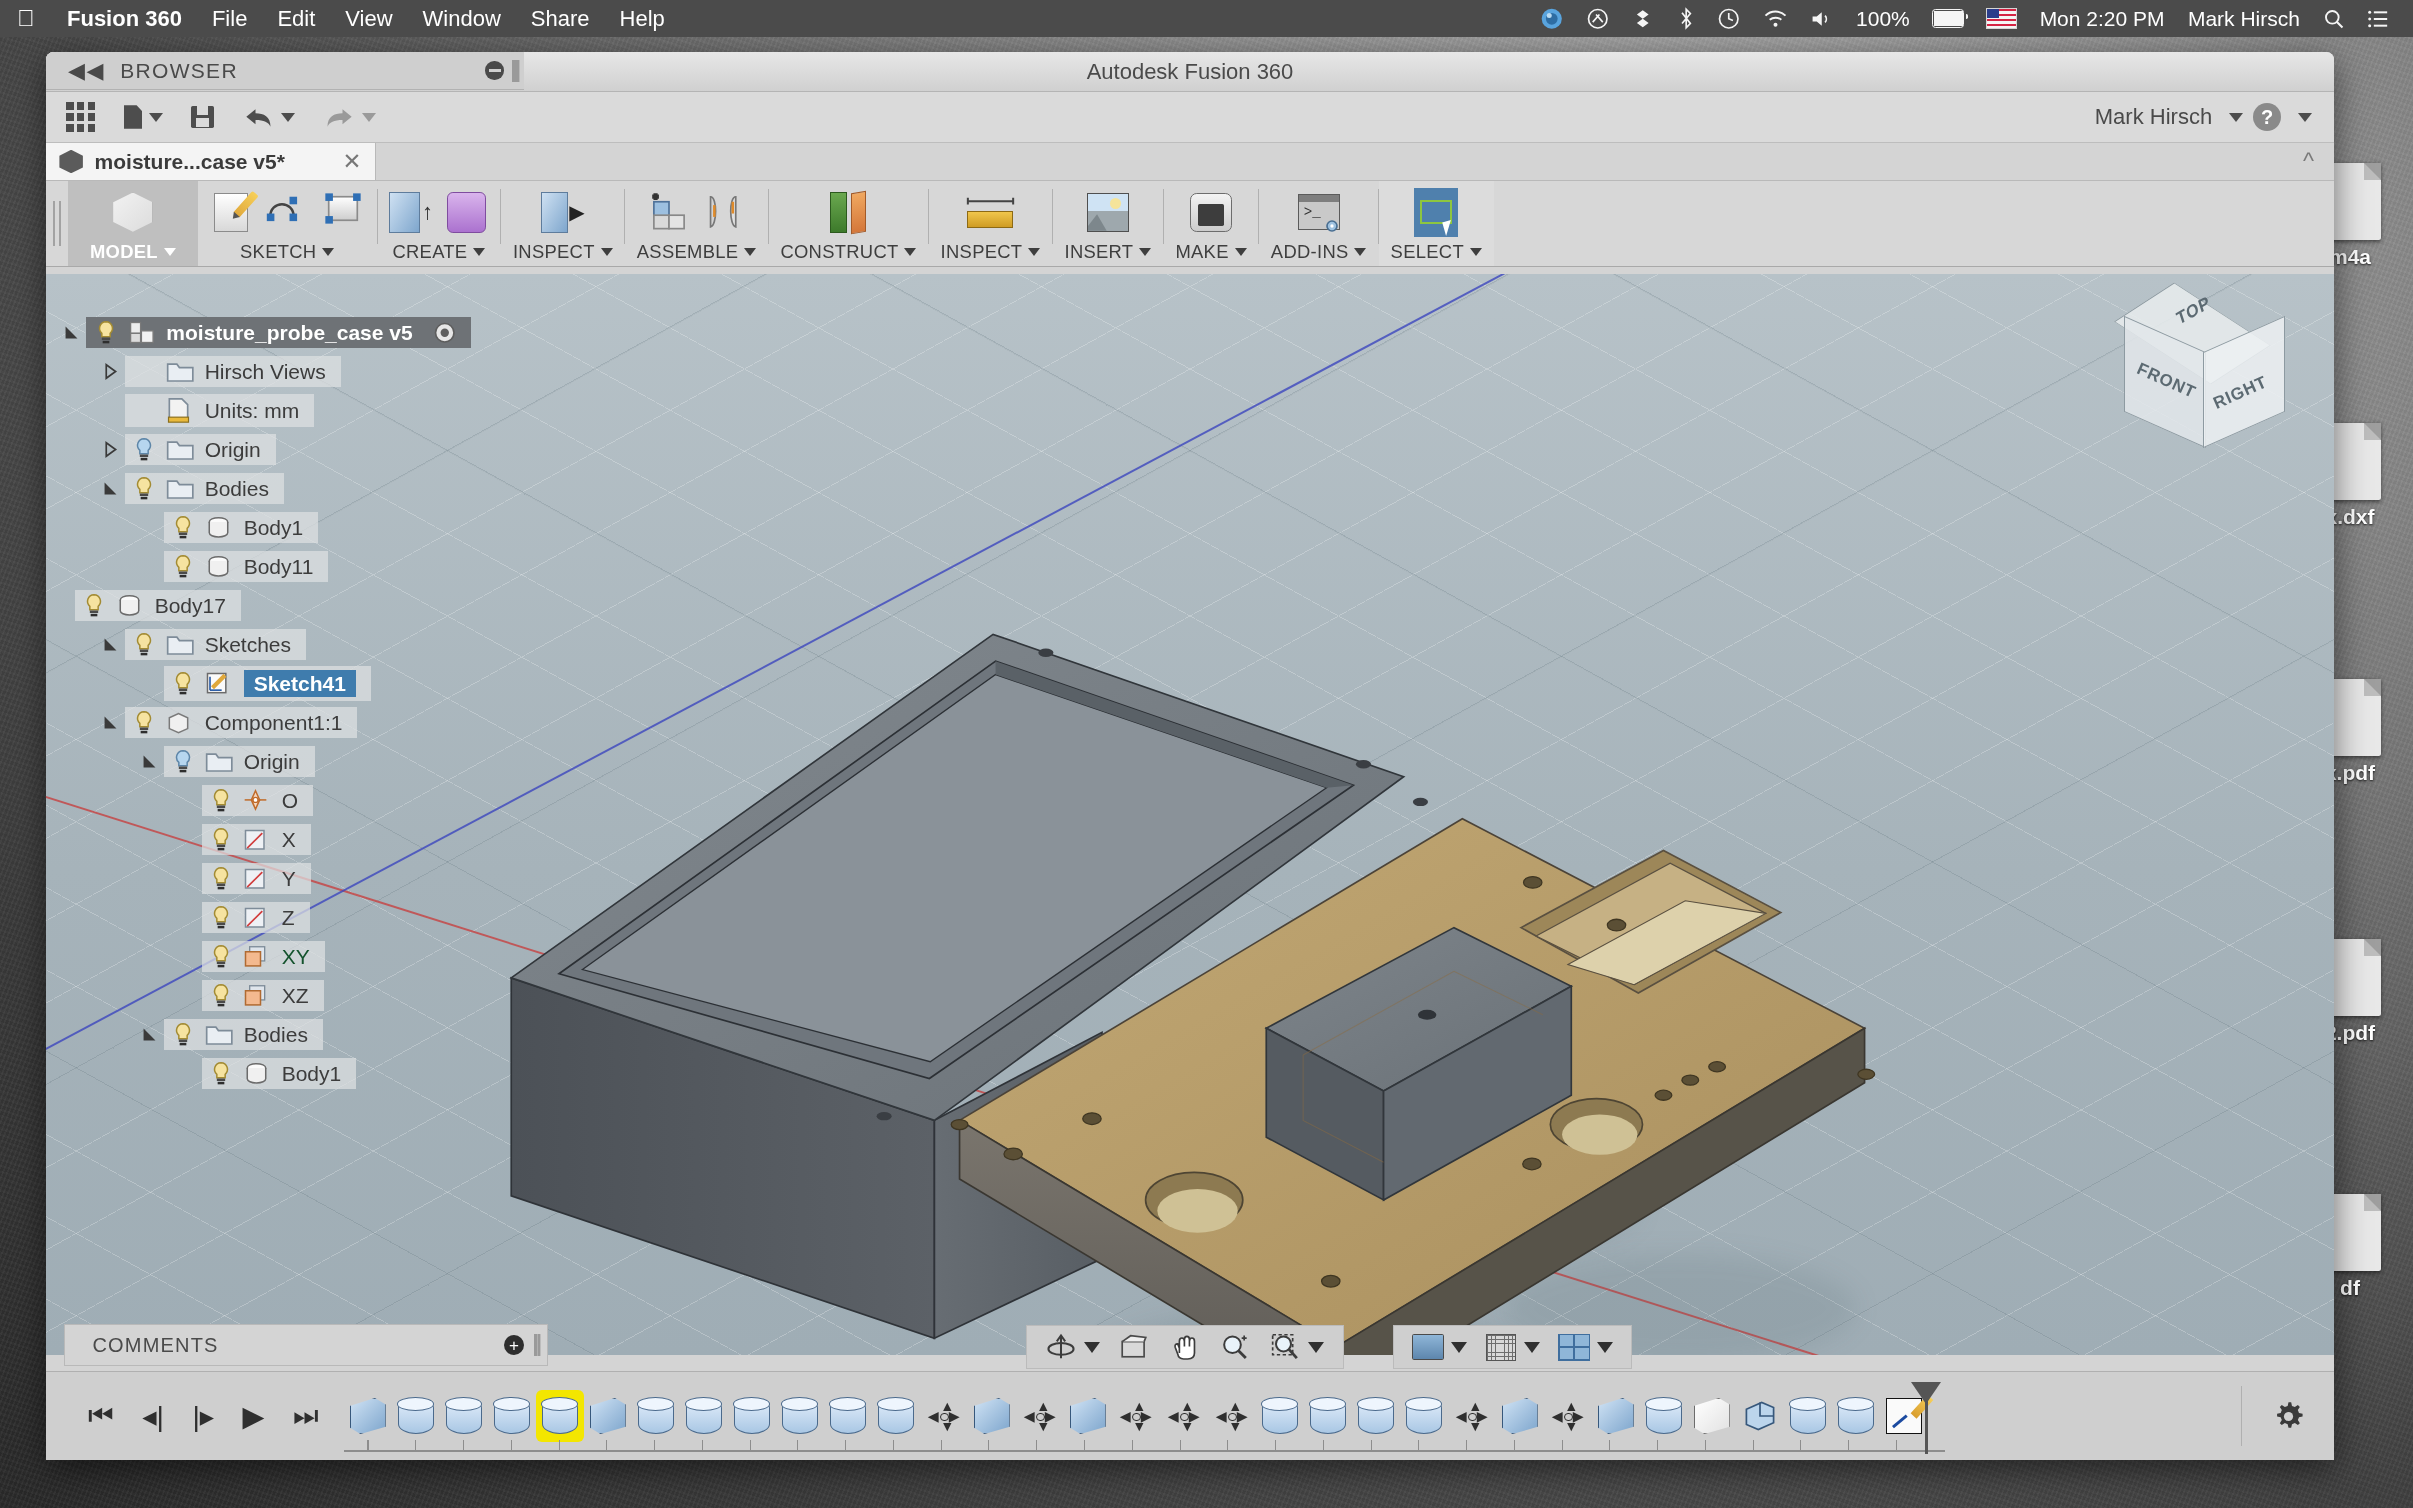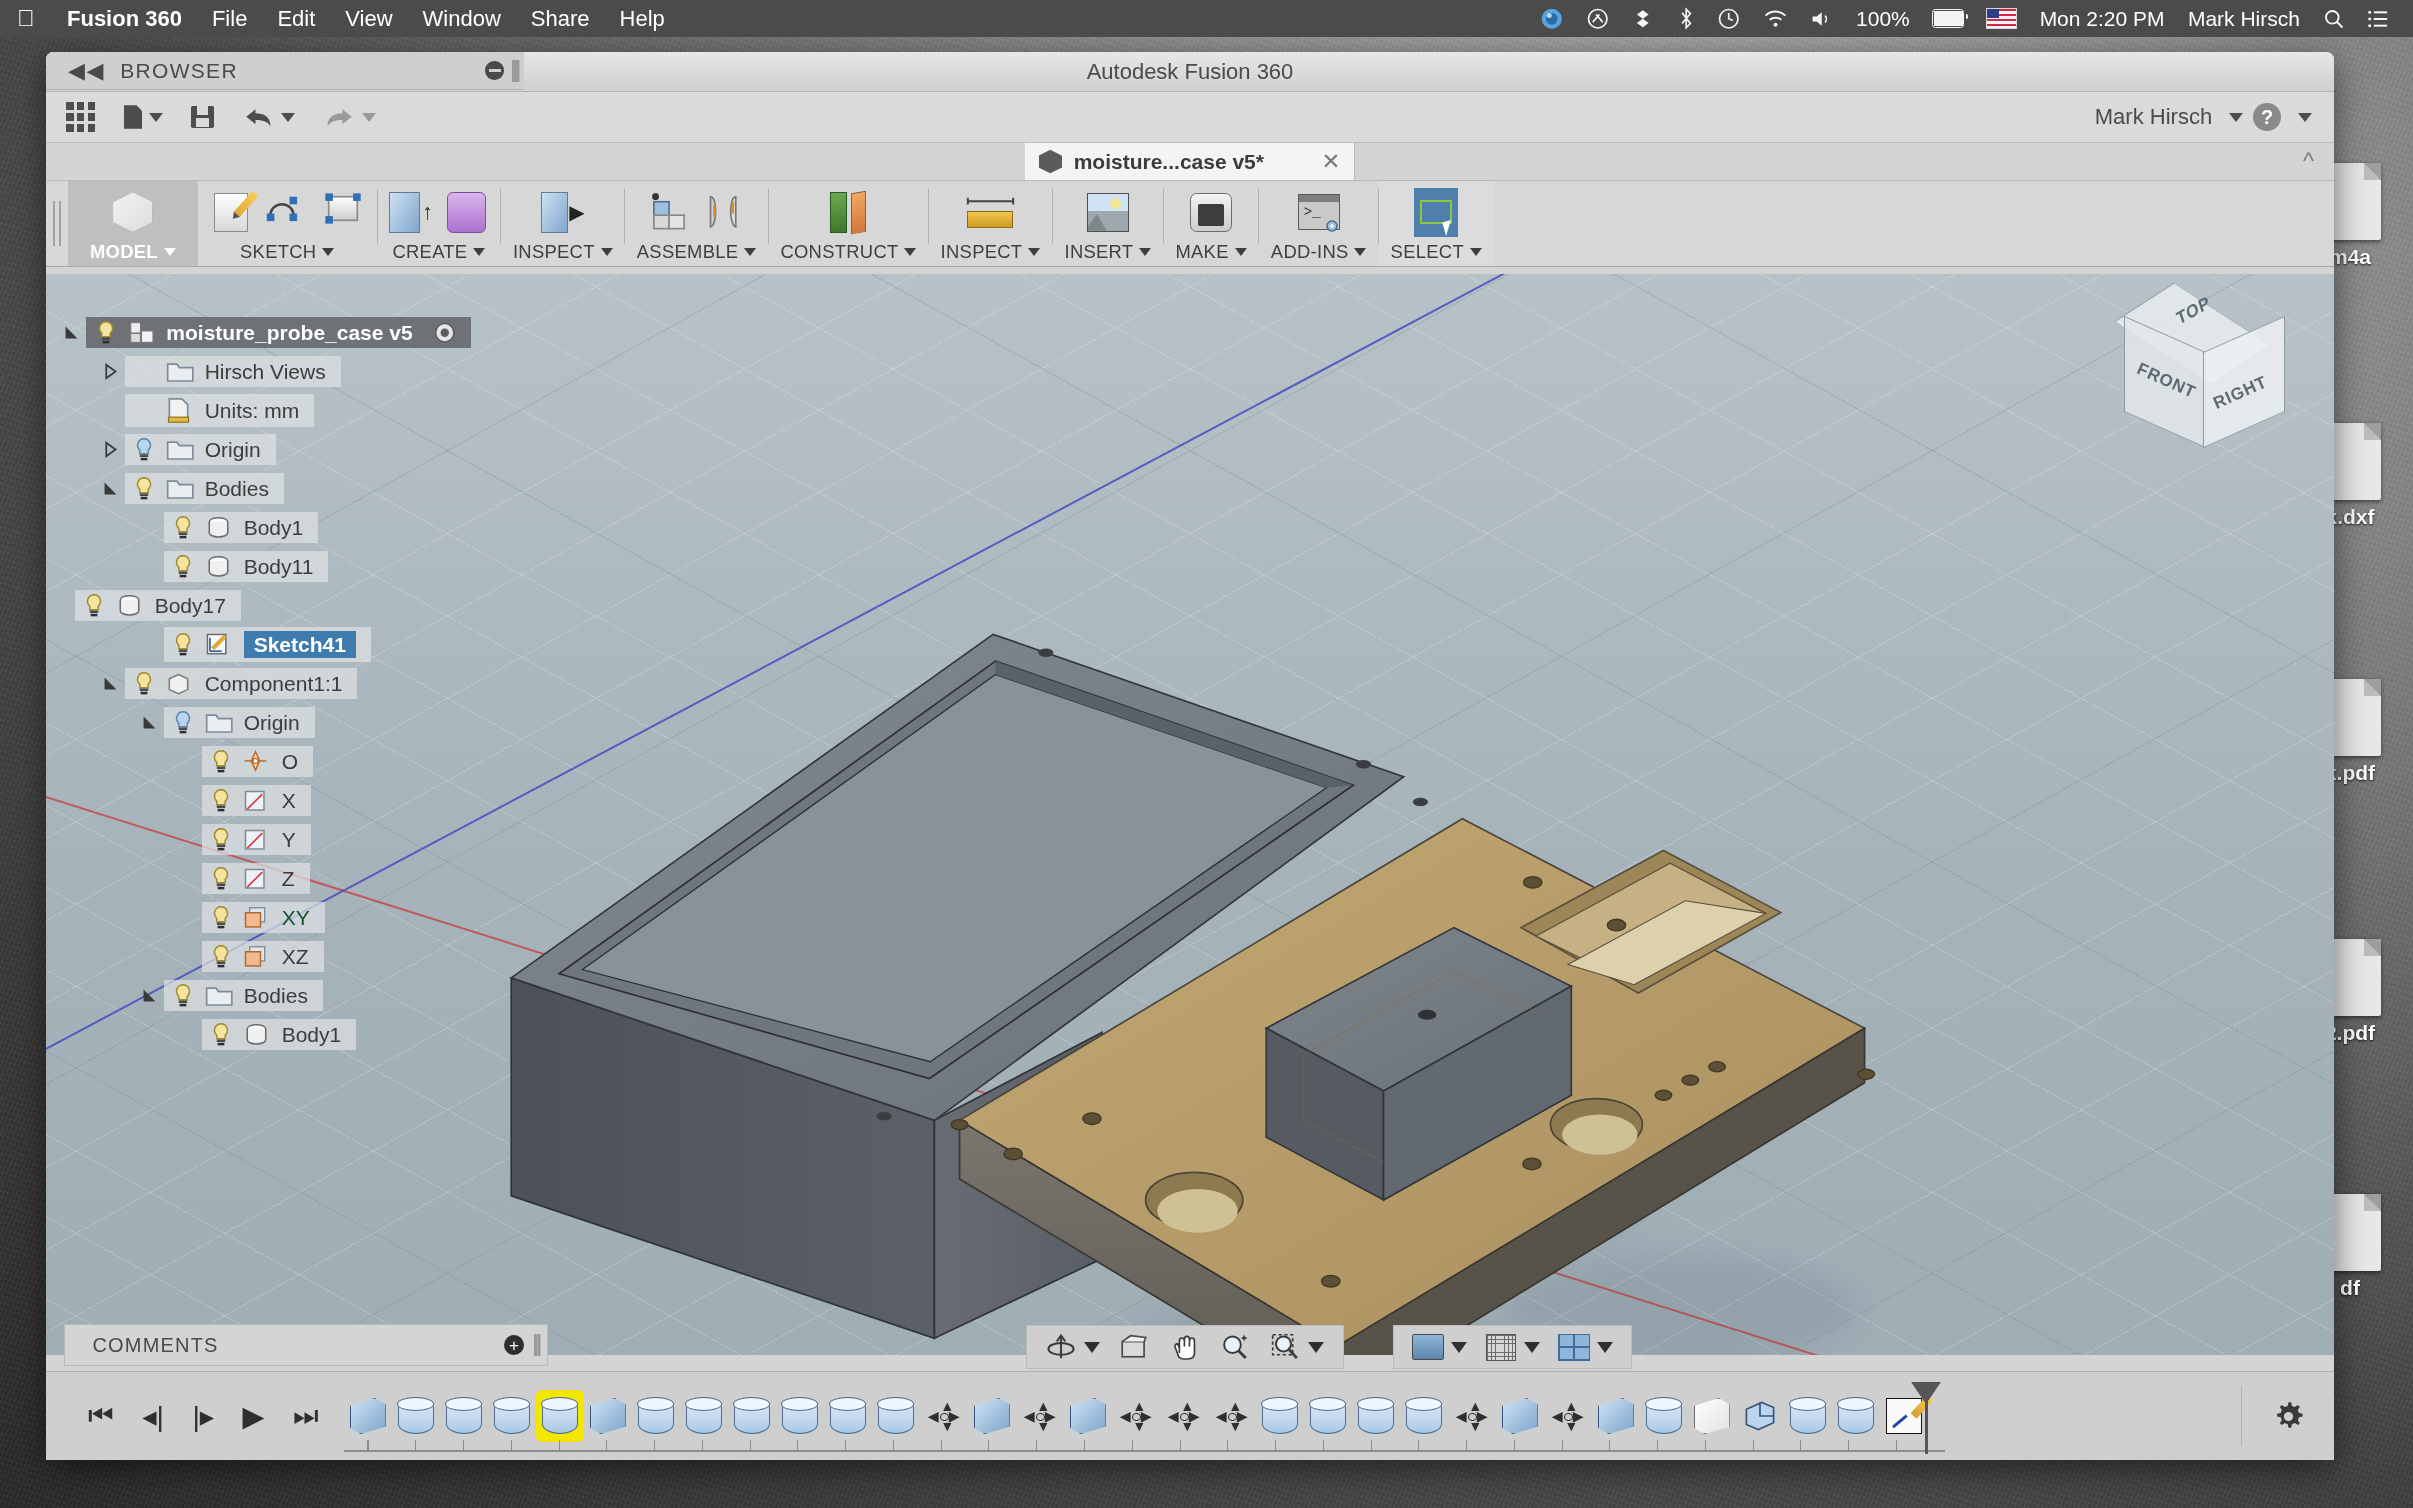--- a/index.html
+++ b/index.html
@@ -67,21 +67,21 @@
   .saveicon:after{content:"";position:absolute;left:5px;bottom:1.7px;width:12.6px;height:8.4px;background:#dadada;}
   .caret{width:0;height:0;border-left:7.5px solid transparent;border-right:7.5px solid transparent;
     border-top:9.2px solid #4d4d4d;margin-left:6.7px;}
   .caret.lite{border-top-color:#9a9a9a;}
   #qat .qright{position:absolute;right:22px;display:flex;align-items:center;gap:10px;}
   #qat .qright .uname{font-size:22px;color:#4a4a4a;}
   .qmark{width:28.5px;height:28.5px;border-radius:50%;background:#8a8a8a;color:#fff;
     font-size:20px;font-weight:bold;display:flex;align-items:center;justify-content:center;}
 
   
-  #tabbar{height:37px;background:#d4d4d4;border-bottom:0.8px solid #b9b9b9;display:flex;align-items:flex-end;position:relative;justify-content:center;}
+  #tabbar{height:37px;background:#d4d4d4;border-bottom:0.8px solid #b9b9b9;display:flex;align-items:flex-end;position:relative;}
   .doctab{height:37px;background:#f4f4f4;display:flex;align-items:center;padding:0 13.4px;gap:11.7px;
     min-width:302px;border-right:0.8px solid #b9b9b9;}
   .doctab .cubeico{width:23.5px;height:23.5px;background:#5b5b5b;
     clip-path:polygon(50% 0,100% 25%,100% 75%,50% 100%,0 75%,0 25%);}
   .doctab .tlabel{font-size:21px;color:#3b3b3b;font-weight:bold;flex:1;}
   .doctab .xclose{font-size:22.6px;color:#777;}
   #tabbar .collapse{position:absolute;right:20px;bottom:5px;font-size:23.5px;color:#7b7b7b;}
 
   
   #ribbon{height:85px;background:#d7d7d7;border-bottom:0.8px solid #a9a9a9;display:flex;align-items:stretch;position:relative;z-index:6;}
@@ -882,20 +882,42 @@
               <rect x="9" y="25" width="8" height="3" fill="#2e2e2e"></rect>
             </svg>
           </span>
           <span style="display: flex; align-items: center; width: 30px;">
             <svg width="27" height="23.5" viewBox="0 0 32 28">
               <ellipse cx="16" cy="7" rx="11" ry="5" fill="#fbfbfb" stroke="#6b6b6b" stroke-width="1.8"></ellipse>
               <path d="M5 7 L5 20 A11 5 0 0 0 27 20 L27 7" fill="#f0f0f0" stroke="#6b6b6b" stroke-width="1.8"></path>
             </svg>
           </span>
           <span style="font-size: 21px; color: rgb(60, 60, 60);">Body17</span>
+        </span>
+      </div>
+      <div class="tree-row" style="display: flex; align-items: center; height: 39px; padding-left: 50px;">
+        <span style="width: 28.5px; display: flex; align-items: center; justify-content: center;">
+          <svg width="17" height="17" viewBox="0 0 20 20">
+            <path d="M3 17 L17 17 L3 3 Z" fill="#3a3a3a"></path>
+          </svg>
+        </span>
+        <span style="display: flex; align-items: center; gap: 8.4px; padding: 3.4px 15px 3.4px 8.4px; background: rgba(222, 224, 226, 0.72);">
+          <span style="display: flex; align-items: center; width: 25px;">
+            <svg width="22" height="25" viewBox="0 0 26 30">
+              <path d="M13 2 a8 8 0 0 1 5 14 l0 4 -10 0 0-4 a8 8 0 0 1 5-14 z" fill="#f6e3a0" stroke="#a38b33" stroke-width="1.8"></path>
+              <rect x="8" y="21" width="10" height="3" fill="#4a4a4a"></rect>
+              <rect x="9" y="25" width="8" height="3" fill="#2e2e2e"></rect>
+            </svg>
+          </span>
+          <span style="display: flex; align-items: center; width: 30px;">
+            <svg width="28.5" height="23.5" viewBox="0 0 34 28">
+              <path d="M2 5 h11 l3 4 h16 v16 h-30 z" fill="#e9eef3" stroke="#7e8c99" stroke-width="2"></path>
+            </svg>
+          </span>
+          <span style="font-size: 21px; color: rgb(60, 60, 60);">Sketches</span>
         </span>
       </div>
       <div class="tree-row" style="display: flex; align-items: center; height: 39px; padding-left: 89px;">
         <span style="width: 28.5px; display: flex; align-items: center; justify-content: center;">
           <span style="display:inline-block;width:17px"></span>
         </span>
         <span style="display: flex; align-items: center; gap: 8.4px; padding: 3.4px 15px 3.4px 8.4px; background: rgba(222, 224, 226, 0.72);">
           <span style="display: flex; align-items: center; width: 25px;">
             <svg width="22" height="25" viewBox="0 0 26 30">
               <path d="M13 2 a8 8 0 0 1 5 14 l0 4 -10 0 0-4 a8 8 0 0 1 5-14 z" fill="#f6e3a0" stroke="#a38b33" stroke-width="1.8"></path>

